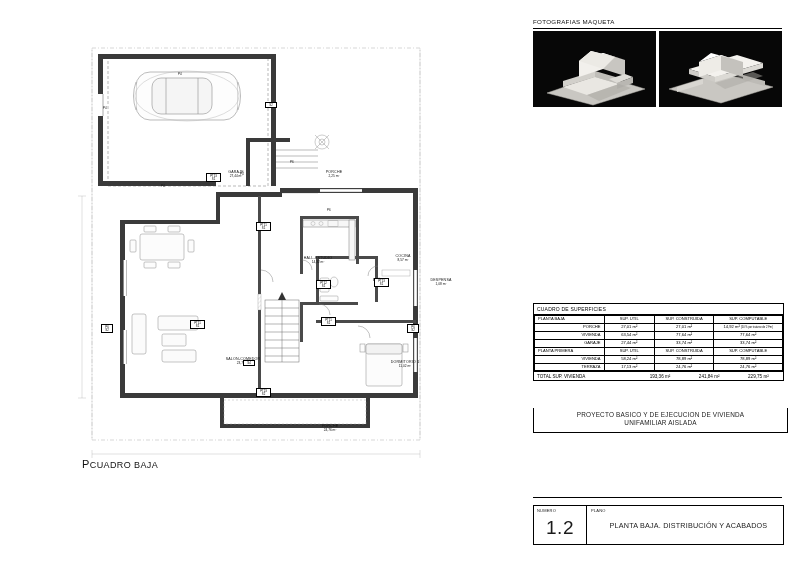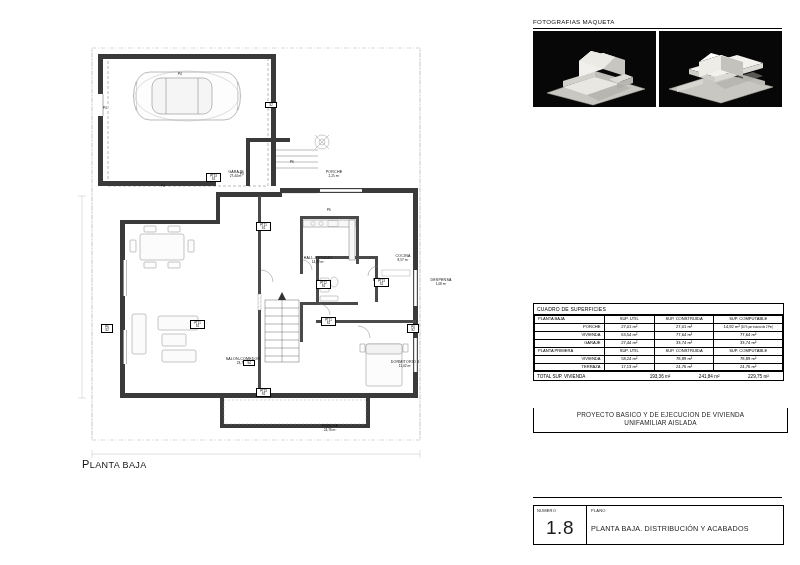--- a/index.html
+++ b/index.html
@@ -209,21 +209,21 @@
     flex: 1;
     display: flex;
     align-items: center;
     justify-content: center;
     font-size: 19px;
     letter-spacing: .5px;
   }
   #tb-right {
     flex: 1;
     display: flex;
-    flex-direction: column;
+    flex-direction: row;
   }
   #tb-right .lbl {
     font-size: 4px;
     padding: 1.5px 0 0 4px;
     letter-spacing: .2px;
   }
   #tb-right .name {
     flex: 1;
     display: flex;
     align-items: center;
@@ -547,21 +547,21 @@
     <div class="tag-box" style="left:173px; top:340px; width:8px;">
       <div>S4</div>
     </div>
     <div class="tag-box" style="left:186px; top:368px; width:11px;">
       <div>PT23</div>
       <div>S2</div>
     </div>
   </div>
 
   <div id="planta-baja-title">
-    <span class="cap">P</span><span>LANTA BAJA</span>
+    <span class="cap">P</span><span>CUADRO BAJA</span>
   </div>
 
   <div id="right-col">
     <div id="photos-header">FOTOGRAFIAS MAQUETA</div>
     <div id="photos-rule"></div>
     <div id="photos-row">
       <div class="photo">
         <svg width="123" height="76" viewBox="0 0 123 76">
           <rect width="123" height="76" fill="#070707"></rect>
 
@@ -668,21 +668,21 @@
   <div id="project-title">
     <div>PROYECTO  BASICO  Y  DE  EJECUCION  DE VIVIENDA</div>
     <div>UNIFAMILIAR  AISLADA</div>
   </div>
 
   <div id="sheet-border-line"></div>
 
   <div id="title-block">
     <div id="tb-left">
       <div class="lbl">NUMERO</div>
-      <div class="num">1.8</div>
+      <div class="num">1.2</div>
     </div>
     <div id="tb-right">
       <div class="lbl">PLANO</div>
       <div class="name">PLANTA BAJA. DISTRIBUCIÓN Y ACABADOS</div>
     </div>
   </div>
 
 </div>
 
 </body></html>

